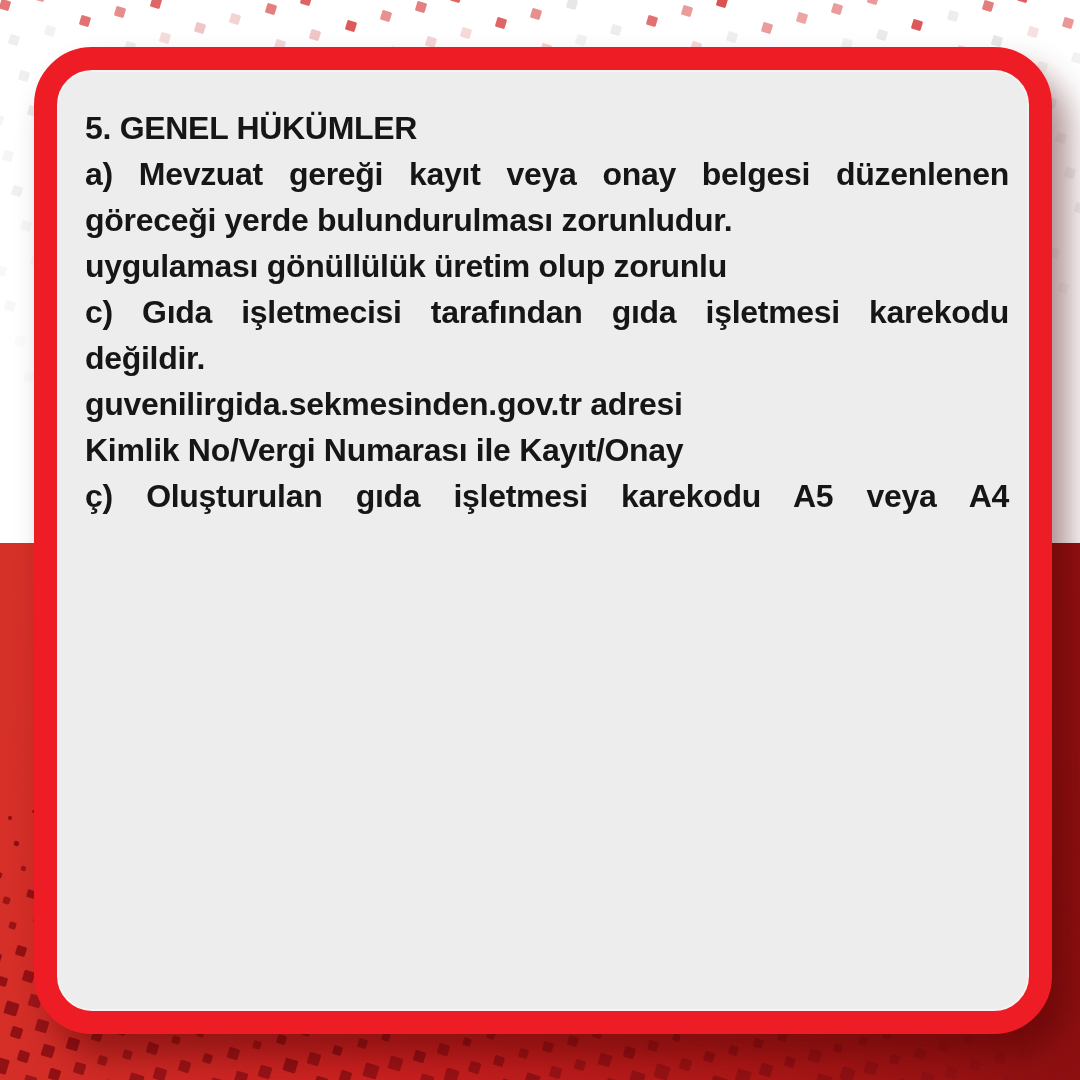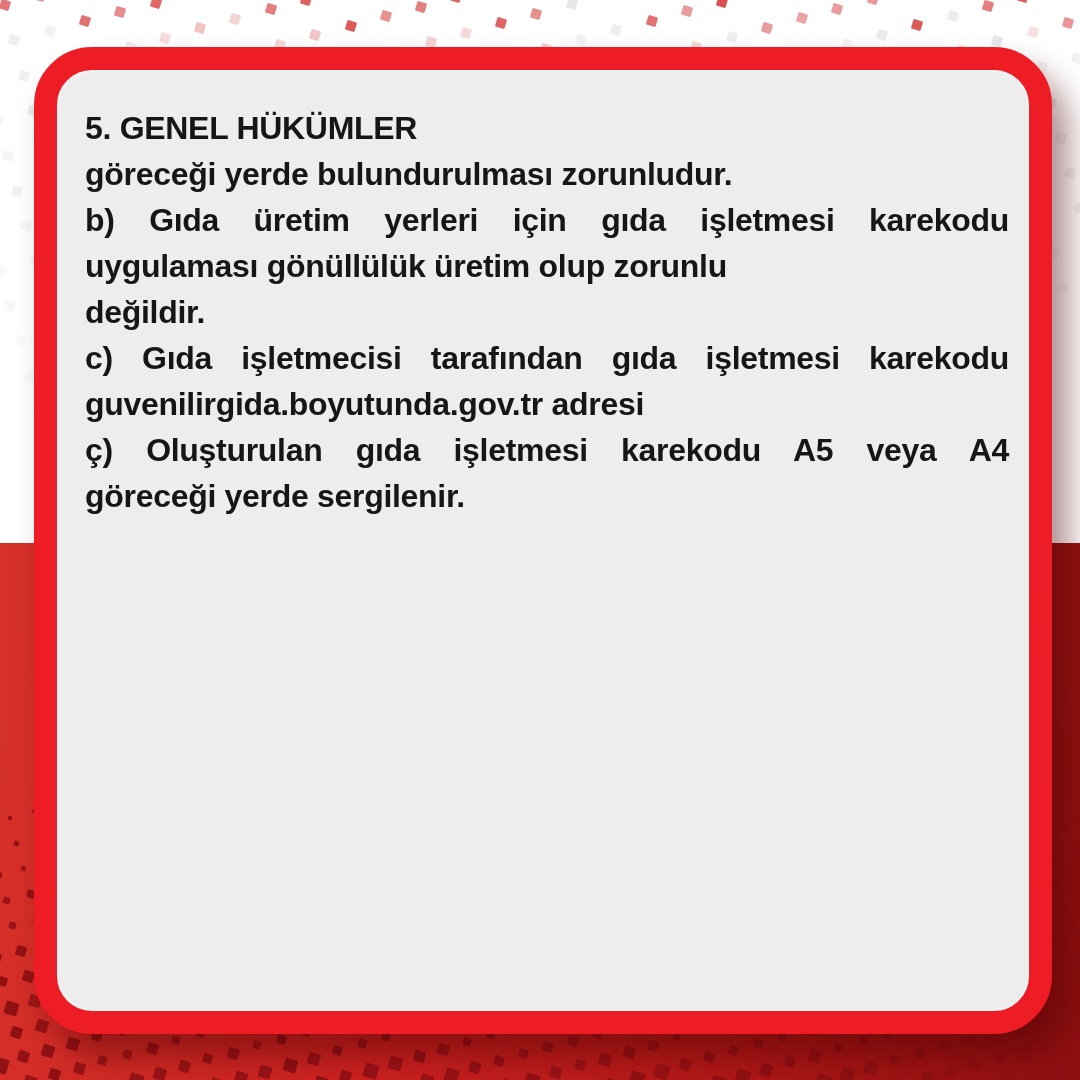--- a/index.html
+++ b/index.html
@@ -667,22 +667,22 @@
     <div class="dot" style="left: 1068.9px; top: 1033.6px; width: 10.9px; height: 10.9px; background: rgb(142, 16, 20); opacity: 0.82; transform: rotate(17deg);"></div>
     <div class="dot" style="left: 1001.6px; top: 1078px; width: 15px; height: 15px; background: rgb(142, 16, 20); opacity: 0.98; transform: rotate(17deg);"></div>
     <div class="dot" style="left: 1026.3px; top: 1071.4px; width: 11.1px; height: 11.1px; background: rgb(142, 16, 20); opacity: 0.86; transform: rotate(17deg);"></div>
     <div class="dot" style="left: 1050.9px; top: 1064.8px; width: 15.4px; height: 15.4px; background: rgb(142, 16, 20); opacity: 0.76; transform: rotate(17deg);"></div>
     <div class="dot" style="left: 1075.5px; top: 1058.2px; width: 14.4px; height: 14.4px; background: rgb(142, 16, 20); opacity: 0.82; transform: rotate(17deg);"></div>
   </div>
 
 <div class="card">
   <div class="text-block" id="text-block">
       <div class="line">5. GENEL HÜKÜMLER</div>
+      <div class="line just">a) Mevzuat gereği kayıt veya onay belgesi düzenlenen</div>
       <div class="line">göreceği yerde bulundurulması zorunludur.</div>
-      <div class="line just">b) Gıda üretim yerleri için gıda işletmesi karekodu</div>
       <div class="line">uygulaması gönüllülük üretim olup zorunlu</div>
+      <div class="line just">c) Gıda işletmecisi tarafından gıda işletmesi karekodu</div>
       <div class="line">değildir.</div>
-      <div class="line just">c) Gıda işletmecisi tarafından gıda işletmesi karekodu</div>
-      <div class="line">guvenilirgida.boyutunda.gov.tr adresi</div>
+      <div class="line">guvenilirgida.sekmesinden.gov.tr adresi</div>
+      <div class="line">Kimlik No/Vergi Numarası ile Kayıt/Onay</div>
       <div class="line just">ç) Oluşturulan gıda işletmesi karekodu A5 veya A4</div>
-      <div class="line">göreceği yerde sergilenir.</div>
     </div>
 </div>
 
 </body></html>

